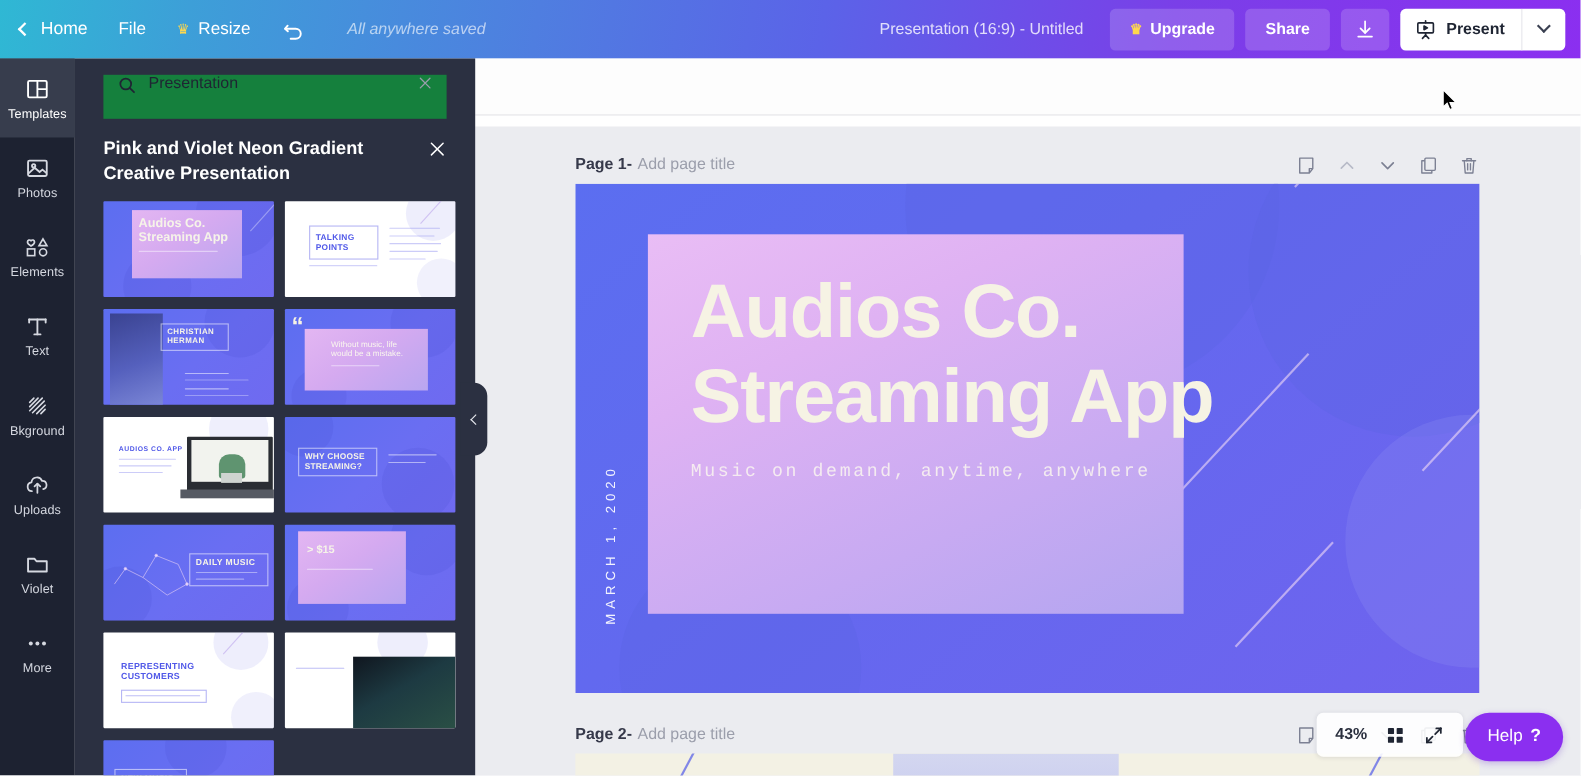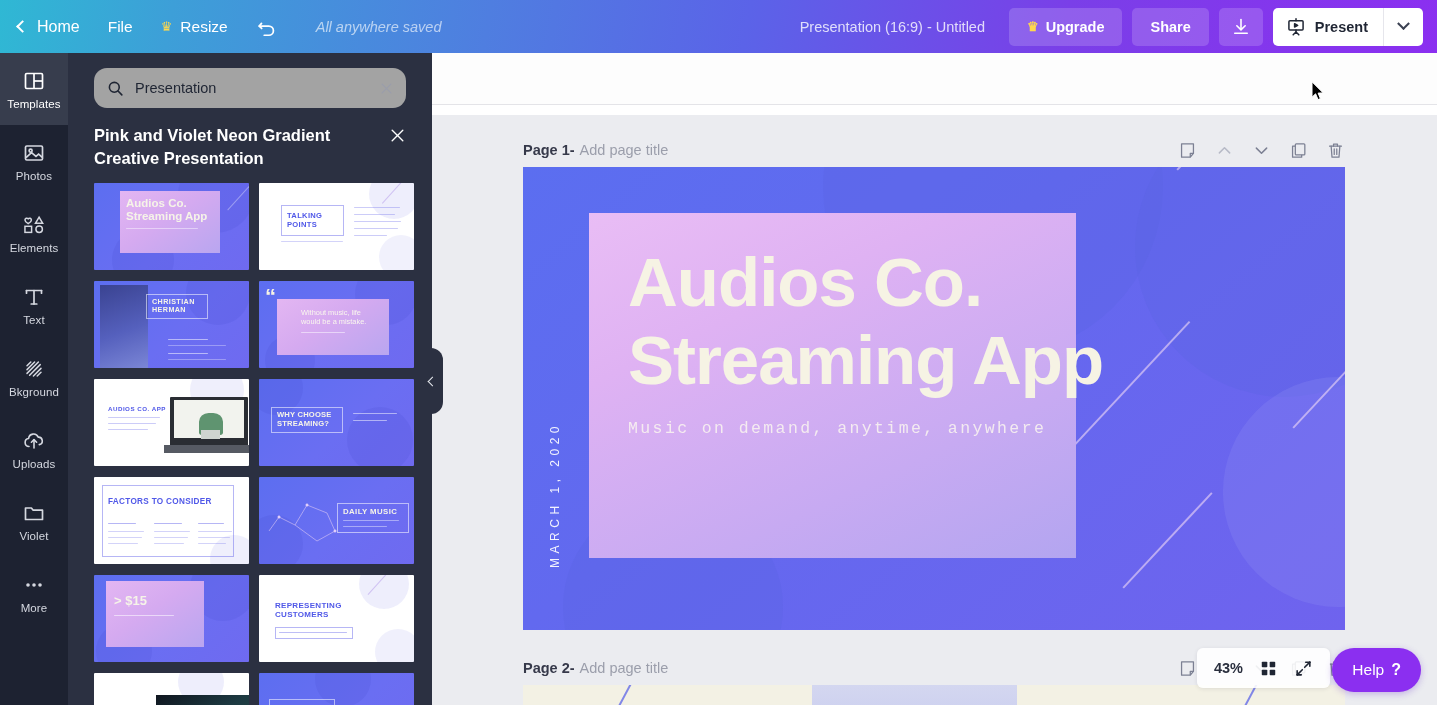--- a/index.html
+++ b/index.html
@@ -82,22 +82,22 @@
   .rail-item.active .rail-label { color: #ffffff; text-align: right; }
   .rail-ico { width: 24px; height: 24px; display: block; }
 
   
   .panel {
     position: absolute; top: 53px; left: 68px; width: 364px; height: 652px;
     background: #2b3041; z-index: 25; overflow: hidden;
   }
   .search-wrap { padding: 15px 26px 0 26px; }
   .search-box {
-    background: #a3a3a3; border-radius: 13px; height: 40px;
-    display: flex; align-items: center; padding: 0 12px; gap: 10px;
+    background: #15803d; border-radius: 0; height: 40px;
+    display: flex; align-items: flex-start; padding: 0 12px; gap: 10px;
   }
   .mag { width: 19px; height: 19px; flex: none; }
   .search-input {
     border: none; outline: none; flex: 1; font-size: 14.5px;
     color: #1f2533; font-family: "Liberation Sans", sans-serif; background: transparent;
   }
   .x-small { width: 15px; height: 15px; flex: none; cursor: pointer; }
   .panel-head {
     display: flex; align-items: flex-start; justify-content: space-between;
     padding: 16px 26px 6px 26px; gap: 12px;
@@ -446,57 +446,40 @@
 
       <div class="thumb bg-violet">
         <div class="blob-d" style="left:88px;top:28px;width:66px;height:66px;"></div>
         <div class="blob-d" style="left:-10px;top:-18px;width:54px;height:54px;"></div>
         <div class="t-rule" style="left:12px;top:28px;width:72px;height:26px;"></div>
         <div class="t-title" style="left:18px;top:32px;font-size:7.6px;width:66px;letter-spacing:.2px;">WHY CHOOSE<br>STREAMING?</div>
         <div class="fakeline" style="left:94px;top:34px;width:44px;background:rgba(255,255,255,.5);"></div>
         <div class="fakeline" style="left:94px;top:41px;width:34px;background:rgba(255,255,255,.5);"></div>
       </div>
 
-      <div class="thumb bg-cream">
-        <div class="blob" style="left:116px;top:58px;width:48px;height:48px;background:rgba(150,150,235,.15);"></div>
-        <div class="t-rule-v" style="left:8px;top:8px;width:132px;height:72px;"></div>
-        <div class="t-title-v" style="left:14px;top:20px;font-size:8.2px;letter-spacing:.3px;">FACTORS TO CONSIDER</div>
-        <div class="fakeline" style="left:14px;top:46px;width:28px;background:rgba(110,110,235,.5);"></div>
-        <div class="fakeline" style="left:14px;top:54px;width:36px;background:rgba(110,110,235,.3);"></div>
-        <div class="fakeline" style="left:14px;top:60px;width:34px;background:rgba(110,110,235,.3);"></div>
-        <div class="fakeline" style="left:14px;top:66px;width:30px;background:rgba(110,110,235,.3);"></div>
-        <div class="fakeline" style="left:60px;top:46px;width:28px;background:rgba(110,110,235,.5);"></div>
-        <div class="fakeline" style="left:60px;top:54px;width:36px;background:rgba(110,110,235,.3);"></div>
-        <div class="fakeline" style="left:60px;top:60px;width:34px;background:rgba(110,110,235,.3);"></div>
-        <div class="fakeline" style="left:60px;top:66px;width:30px;background:rgba(110,110,235,.3);"></div>
-        <div class="fakeline" style="left:104px;top:46px;width:26px;background:rgba(110,110,235,.5);"></div>
-        <div class="fakeline" style="left:104px;top:54px;width:34px;background:rgba(110,110,235,.3);"></div>
-        <div class="fakeline" style="left:104px;top:60px;width:32px;background:rgba(110,110,235,.3);"></div>
-        <div class="fakeline" style="left:104px;top:66px;width:28px;background:rgba(110,110,235,.3);"></div>
-      </div>
 
       <div class="thumb bg-violet">
         <div class="blob-d" style="left:-14px;top:38px;width:58px;height:58px;"></div>
         <svg style="position:absolute;left:6px;top:14px;width:78px;height:62px;" viewBox="0 0 78 62" fill="none" stroke="rgba(220,200,245,.75)" stroke-width="0.8">
           <path d="M4 40 L14 26 L30 34 L42 14 L62 22 L70 40 L52 50 L30 34"></path>
           <circle cx="14" cy="26" r="1.2" fill="rgba(240,220,255,.9)"></circle>
           <circle cx="42" cy="14" r="1.2" fill="rgba(240,220,255,.9)"></circle>
           <circle cx="70" cy="40" r="1.2" fill="rgba(240,220,255,.9)"></circle>
         </svg>
         <div class="t-rule" style="left:78px;top:26px;width:72px;height:30px;"></div>
         <div class="t-title" style="left:84px;top:30px;font-size:7.8px;letter-spacing:.4px;">DAILY MUSIC</div>
         <div class="fakeline" style="left:84px;top:43px;width:56px;background:rgba(255,255,255,.42);"></div>
         <div class="fakeline" style="left:84px;top:49px;width:44px;background:rgba(255,255,255,.42);"></div>
       </div>
 
       <div class="thumb bg-violet">
         <div class="blob-d" style="left:96px;top:-20px;width:66px;height:66px;"></div>
         <div class="blob-d" style="left:2px;top:48px;width:56px;height:56px;"></div>
         <div class="pinkbox" style="left:12px;top:6px;width:98px;height:66px;"></div>
-        <div class="t-title" style="left:20px;top:18px;font-size:13px;">&gt; $15</div>
+        <div class="t-title" style="left:20px;top:18px;font-size:10px;">&gt; $15</div>
         <div class="fakeline" style="left:20px;top:40px;width:60px;background:rgba(255,255,255,.55);"></div>
       </div>
 
       <div class="thumb bg-cream">
         <div class="blob" style="left:100px;top:-16px;width:50px;height:50px;background:rgba(150,150,235,.16);"></div>
         <div class="blob" style="left:116px;top:54px;width:46px;height:46px;background:rgba(150,150,235,.14);"></div>
         <div class="t-title-v" style="left:16px;top:26px;font-size:8px;width:100px;">REPRESENTING<br>CUSTOMERS</div>
         <div class="t-rule-v" style="left:16px;top:52px;width:78px;height:12px;"></div>
         <div class="fakeline" style="left:20px;top:57px;width:68px;background:rgba(110,110,235,.45);"></div>
         <div class="tline-p" style="left:104px;top:8px;width:30px;"></div>

